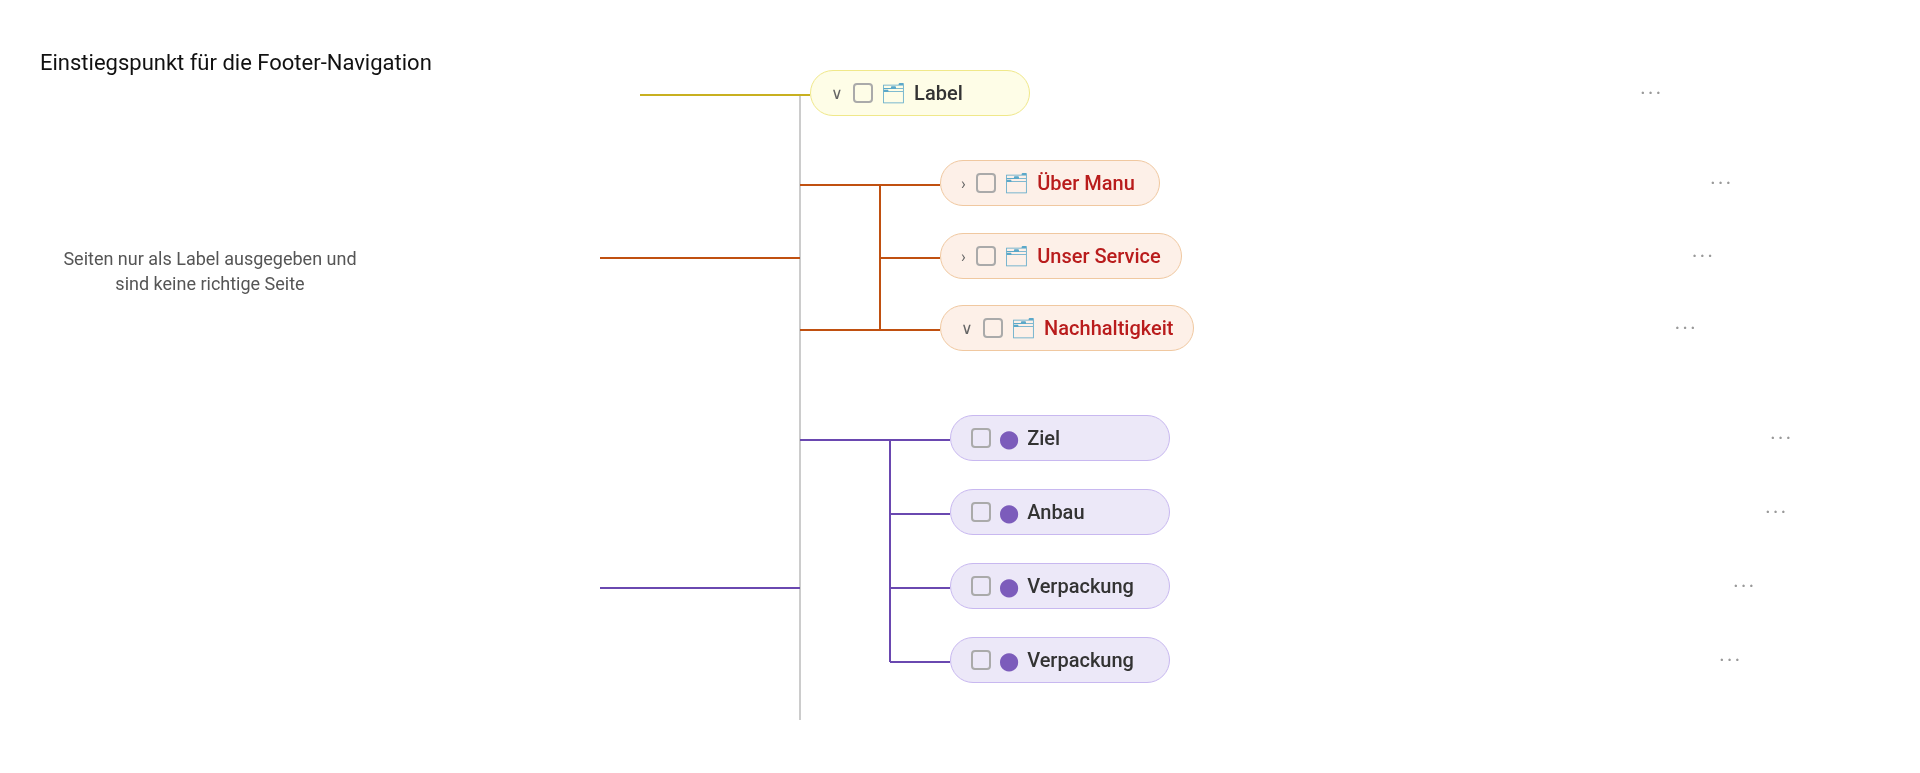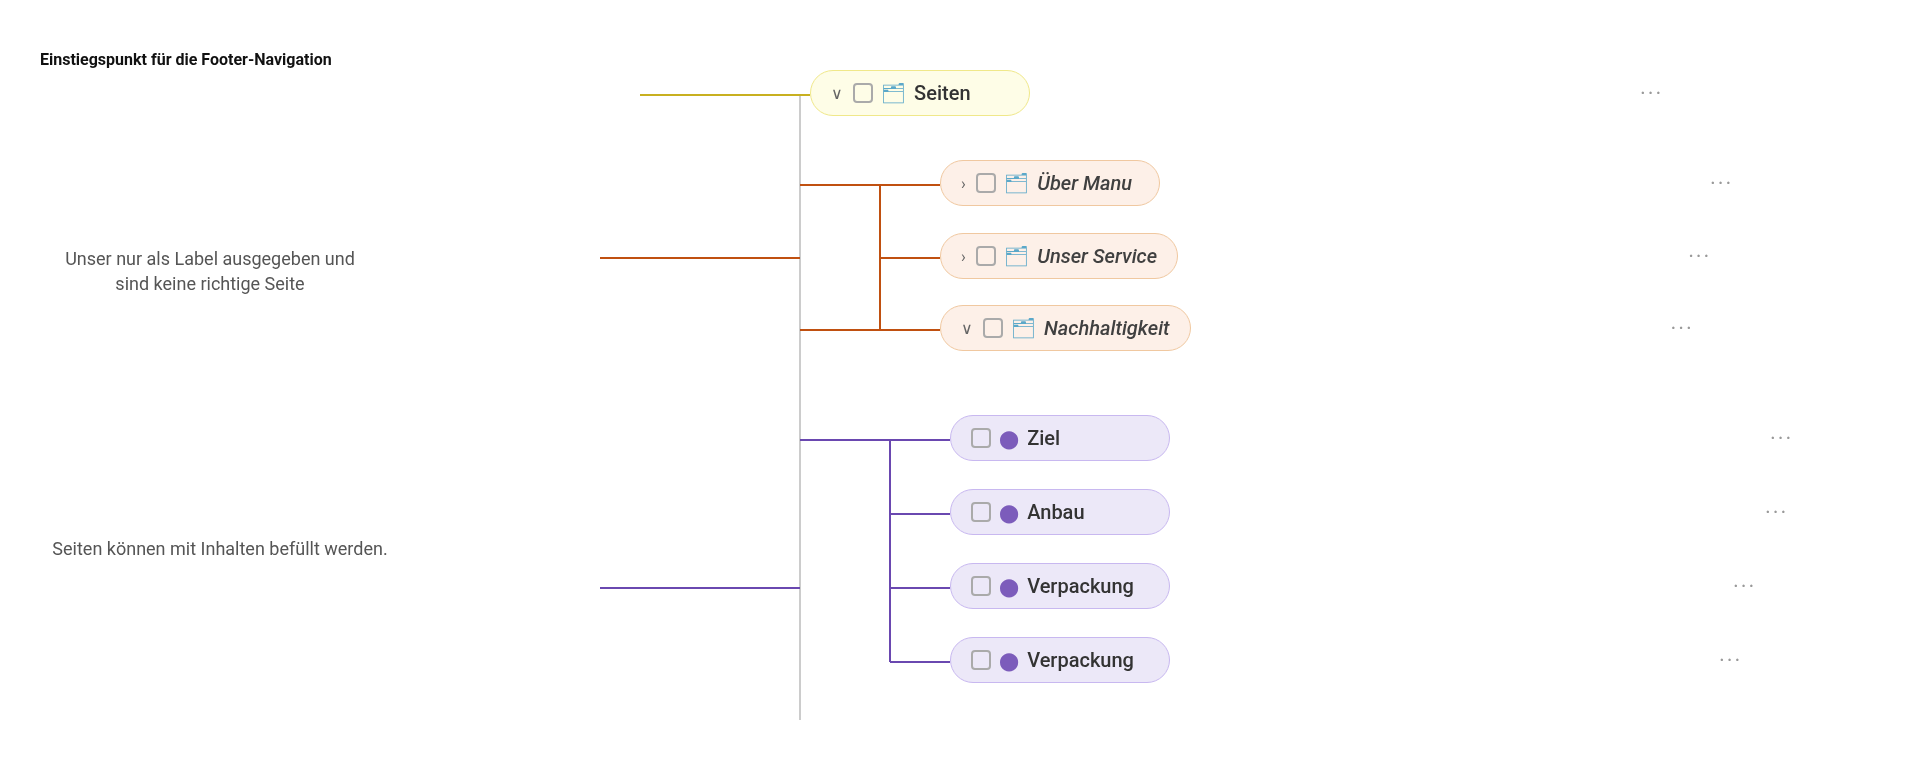--- a/index.html
+++ b/index.html
@@ -48,22 +48,22 @@
     }
 
     .annotation-seiten {
       top: 490px;
       left: 40px;
       text-align: center;
       width: 360px;
     }
 
     .annotation-title {
-      font-weight: 700;
-      font-size: 16px;
+      font-weight: 400;
+      font-size: 22px;
       color: #111;
       text-align: center;
     }
 
     .annotation-desc {
       font-size: 18px;
       color: #555;
       margin-top: 6px;
       line-height: 1.4;
     }
@@ -107,21 +107,21 @@
       border: 1px solid #c8b8f0;
     }
 
     .node-pill-text {
       font-size: 20px;
       font-weight: 500;
       color: #222;
     }
 
     .node-pill.yellow .node-pill-text { color: #333; }
-    .node-pill.orange .node-pill-text { color: #404040; font-style: italic; }
+    .node-pill.orange .node-pill-text { color: #b91c1c; }
     .node-pill.purple .node-pill-text { color: #333; text-align: center; }
 
     .chevron {
       font-size: 16px;
       color: #666;
       margin-right: 2px;
     }
 
     .checkbox {
       width: 20px;
@@ -166,27 +166,26 @@
 <div class="main-container">
 
   <div class="left-panel">
 
     <div class="annotation-block annotation-entry-point">
       <span class="annotation-title">Einstiegspunkt für die Footer-Navigation</span>
     </div>
 
     <div class="annotation-block annotation-struktur">
       <div class="annotation-desc">
-        <span>Unser nur als Label ausgegeben und</span><br>
+        <span>Seiten nur als Label ausgegeben und</span><br>
         <span>sind keine richtige Seite</span>
       </div>
     </div>
 
     <div class="annotation-block annotation-seiten">
-      <div class="annotation-desc">Seiten können mit Inhalten befüllt werden.</div>
     </div>
 
   </div>
 
   <div class="right-panel">
 
     <svg class="connectors">
 
       <line x1="200" y1="55" x2="200" y2="680" stroke="#ccc" stroke-width="2"></line>
 
@@ -213,21 +212,21 @@
       <line x1="290" y1="622" x2="350" y2="622" stroke="#6a48b0" stroke-width="2"></line>
 
       <line x1="-600" y1="548" x2="200" y2="548" stroke="#6a48b0" stroke-width="2"></line>
     </svg>
 
     <div class="node-item" style="left: 210px; top: 30px;">
       <div class="node-pill yellow">
         <span class="chevron">∨</span>
         <span class="checkbox"></span>
         <span class="folder-icon">🗂</span>
-        <span class="node-pill-text">Seiten</span>
+        <span class="node-pill-text">Label</span>
       </div>
       <span class="more-dots" style="position:relative; right:auto; margin-left: 600px;">···</span>
     </div>
 
     <div class="node-item" style="left: 340px; top: 120px;">
       <div class="node-pill orange">
         <span class="chevron">›</span>
         <span class="checkbox"></span>
         <span class="folder-icon">🗂</span>
         <span class="node-pill-text">Über Manu</span>

